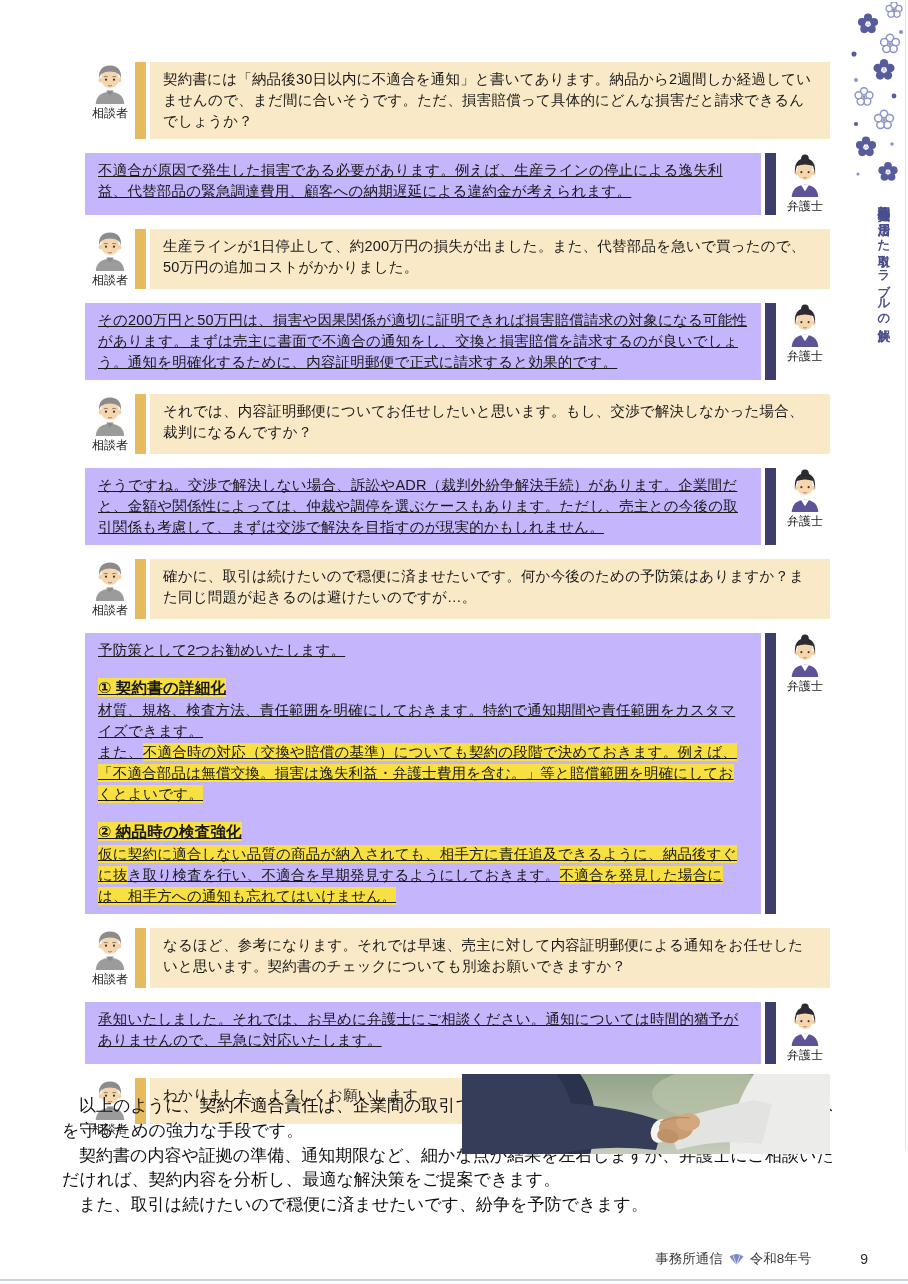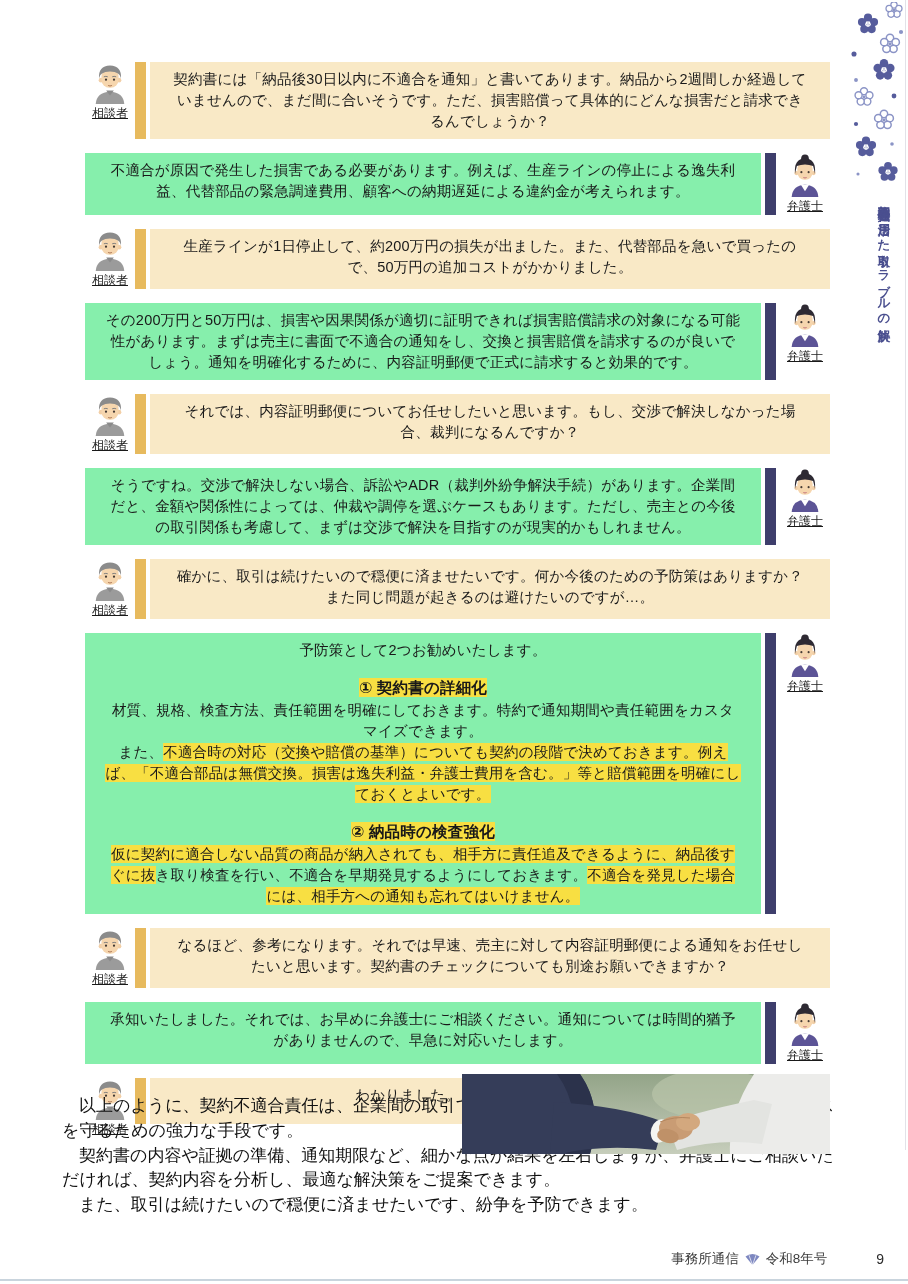--- a/index.html
+++ b/index.html
@@ -5,48 +5,48 @@
   html,body{margin:0;padding:0;background:#fff;}
   .page{position:relative;width:908px;height:1284px;background:#fff;overflow:hidden;
         font-family:"Liberation Sans","DejaVu Sans",sans-serif;color:#191919;}
   .page-edge{position:absolute;top:0;right:2px;width:1px;height:1150px;background:#e2e2e8;}
 
   
   .dialogue{position:absolute;left:85px;top:62px;width:745px;display:flex;flex-direction:column;gap:14px;}
   .row{display:flex;align-items:stretch;}
   .avatar-col{width:50px;flex:none;display:flex;flex-direction:column;align-items:center;justify-content:flex-start;}
   .avatar-col svg{display:block;}
-  .avatar-label{font-size:12px;color:#1a1a1a;white-space:nowrap;margin-top:1px;text-decoration:underline;}
+  .avatar-label{font-size:12px;color:#1a1a1a;white-space:nowrap;margin-top:1px;}
   .bar{width:11px;flex:none;}
   .row.consultant .bar{background:#e7ba5e;margin:0 4px 0 0;}
   .row.lawyer .bar{background:#3e3e6c;margin:0 4px;}
-  .bubble{flex:1;padding:7px 20px;font-size:14.5px;line-height:21px;letter-spacing:0.2px;text-align:center;}
+  .bubble{flex:1;padding:7px 13px;font-size:14.5px;line-height:21px;letter-spacing:0.2px;}
   .row.consultant .bubble{background:#f9e9c6;}
-  .row.lawyer .bubble{background:#86efac;}
+  .row.lawyer .bubble{background:#c4b5fd;text-decoration:underline;}
   .bubble-heading{font-weight:bold;font-size:15.5px;margin:16px 0 2px;}
   .hl{background:#f8df42;padding:1px 0;}
   .row.has-photo{position:relative;height:80px;align-items:flex-start;}
   .row.has-photo .bar{height:46px;}
   .row.has-photo .bubble{height:32px;flex:1;}
   .photo{position:absolute;top:-4px;right:0;width:368px;height:80px;z-index:2;}
   .photo svg{display:block;}
 
   
   .closing{position:absolute;left:62px;top:1094px;width:786px;
            font-family:"Liberation Serif","DejaVu Serif",serif;
            font-size:17px;line-height:1.46;color:#101010;}
   .closing p{margin:0;text-indent:1em;}
 
   
   .side-deco{position:absolute;top:2px;right:2px;width:62px;height:188px;}
   .vtitle{position:absolute;top:196px;right:16px;writing-mode:vertical-rl;
           font-size:12.5px;font-weight:bold;letter-spacing:0.5px;color:#4a4f8f;}
 
   
-  .footer{position:absolute;right:24px;bottom:16px;display:flex;align-items:center;gap:5px;
+  .footer{position:absolute;right:40px;bottom:16px;display:flex;align-items:center;gap:5px;
           font-size:13.5px;color:#3c3c3c;}
   .footer .pagenum{margin-left:44px;font-size:14px;color:#2b2b2b;}
   .bottom-rule{position:absolute;left:0;right:0;bottom:3px;height:2px;background:#c9d4dd;}
 </style>
 </head>
 <body>
 
 <div class="page">
 
   <div class="side-deco">

